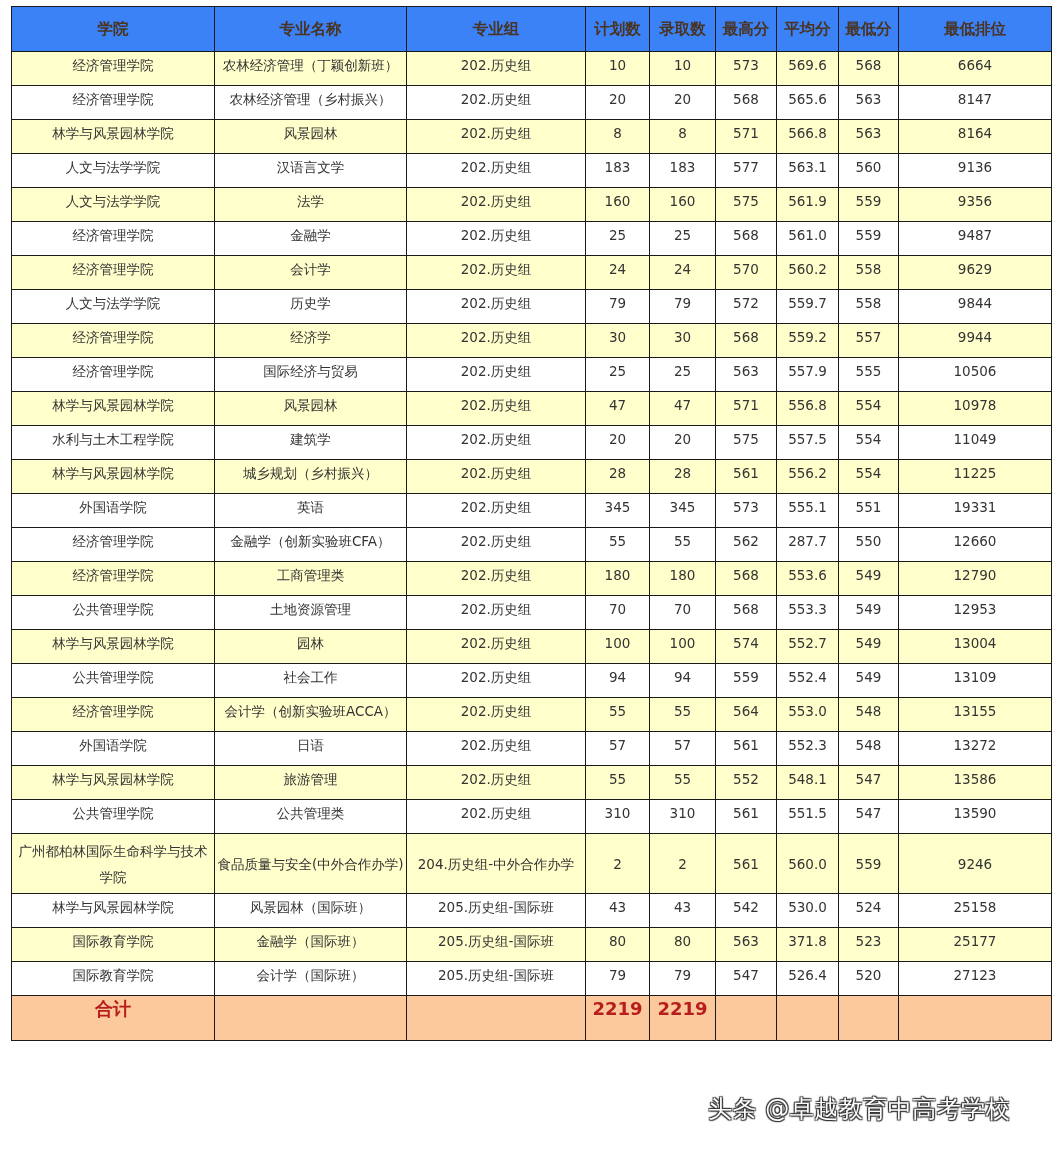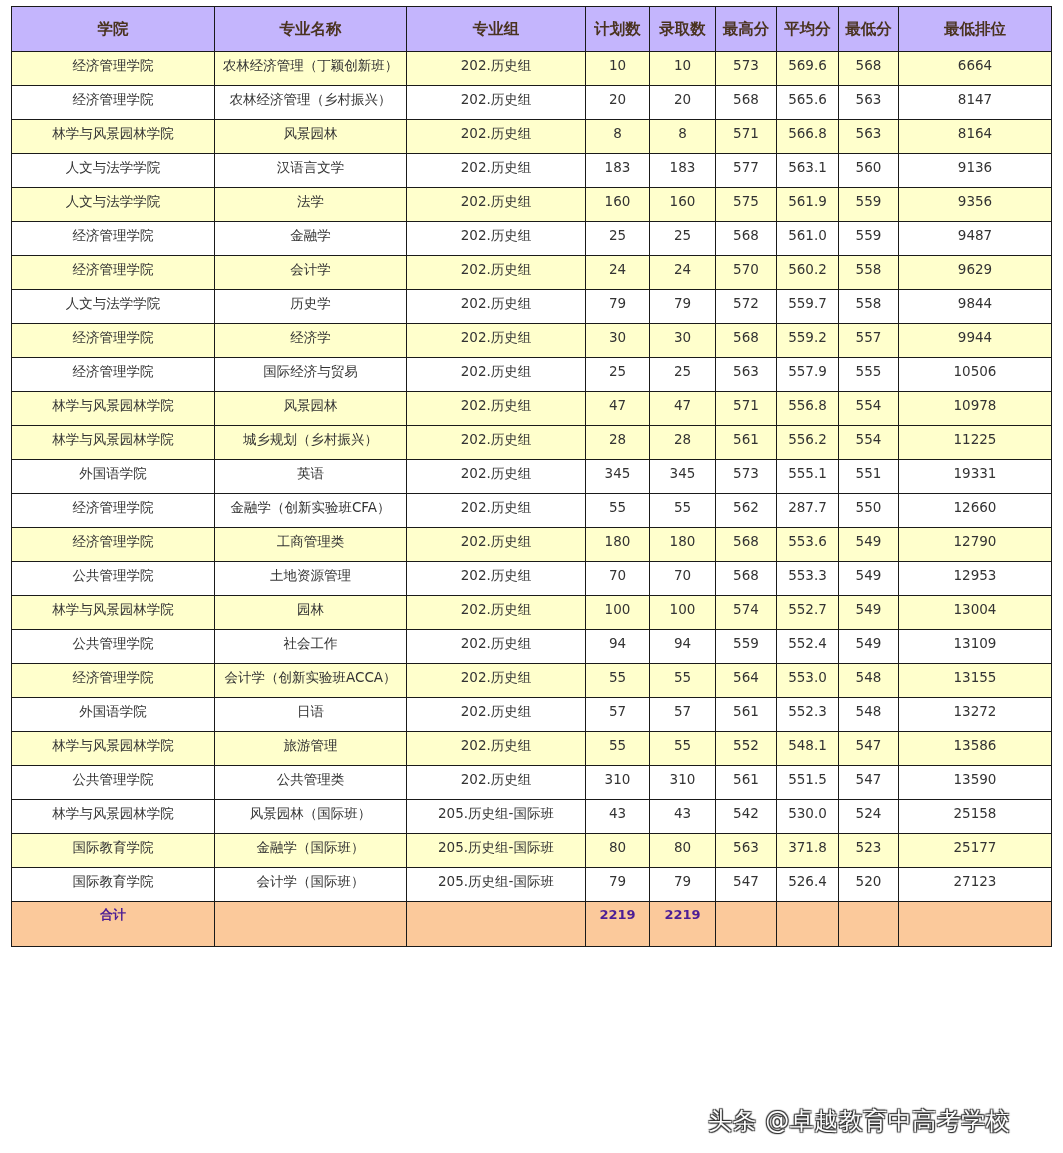--- a/index.html
+++ b/index.html
@@ -13,50 +13,49 @@
   table.admit td, table.admit th {
     border: 1.5px solid #1a1a1a;
     text-align: center;
     font-size: 13.5px;
     line-height: 18px;
     padding: 0 2px;
     overflow: hidden;
     white-space: nowrap;
   }
   table.admit thead th {
-    background: #c4b5fd;
+    background: #3b82f6;
     color: #4a3320;
     font-weight: bold;
     font-size: 15.5px;
     height: 44px;
     vertical-align: middle;
   }
   table.admit tbody td {
     height: 34px;
     vertical-align: top;
     padding-top: 4px;
     box-sizing: border-box;
   }
   table.admit tbody tr.odd td { background: #ffffff; }
   table.admit tbody tr.even td { background: #ffffcc; }
   table.admit tbody tr.tall td {
     height: 60px; vertical-align: middle; padding-top: 0;
     white-space: normal; line-height: 26px;
   }
   table.admit tfoot td {
-    background: #fbc99b; color: #4c1d95; font-weight: bold;
-    height: 40px; vertical-align: top; padding-top: 4px; font-size: 13px;
+    background: #fbc99b; color: #b91c1c; font-weight: bold;
+    height: 40px; vertical-align: top; padding-top: 4px; font-size: 18px;
   }
   .watermark {
     position: absolute; left: 708px; top: 1093px;
     font-size: 24px; color: #ffffff; letter-spacing: 0.5px;
     text-shadow: 1px 1px 1px #333, -1px -1px 1px #333, 1px -1px 1px #333, -1px 1px 1px #333;
     font-family: "DejaVu Sans", sans-serif;
     white-space: nowrap;
-    margin-top: 12px;
   }
 </style>
 </head>
 <body>
 
 <table class="admit">
   <colgroup>
     <col style="width:203px">
       <col style="width:192px">
       <col style="width:179px">
@@ -195,20 +194,31 @@
         <td>林学与风景园林学院</td>
         <td>风景园林</td>
         <td>202.历史组</td>
         <td>47</td>
         <td>47</td>
         <td>571</td>
         <td>556.8</td>
         <td>554</td>
         <td>10978</td>
       </tr>
+      <tr class="odd">
+        <td>水利与土木工程学院</td>
+        <td>建筑学</td>
+        <td>202.历史组</td>
+        <td>20</td>
+        <td>20</td>
+        <td>575</td>
+        <td>557.5</td>
+        <td>554</td>
+        <td>11049</td>
+      </tr>
       <tr class="even">
         <td>林学与风景园林学院</td>
         <td>城乡规划（乡村振兴）</td>
         <td>202.历史组</td>
         <td>28</td>
         <td>28</td>
         <td>561</td>
         <td>556.2</td>
         <td>554</td>
         <td>11225</td>
@@ -315,20 +325,31 @@
       <tr class="odd">
         <td>公共管理学院</td>
         <td>公共管理类</td>
         <td>202.历史组</td>
         <td>310</td>
         <td>310</td>
         <td>561</td>
         <td>551.5</td>
         <td>547</td>
         <td>13590</td>
+      </tr>
+      <tr class="even tall">
+        <td>广州都柏林国际生命科学与技术学院</td>
+        <td>食品质量与安全(中外合作办学)</td>
+        <td>204.历史组-中外合作办学</td>
+        <td>2</td>
+        <td>2</td>
+        <td>561</td>
+        <td>560.0</td>
+        <td>559</td>
+        <td>9246</td>
       </tr>
       <tr class="odd">
         <td>林学与风景园林学院</td>
         <td>风景园林（国际班）</td>
         <td>205.历史组-国际班</td>
         <td>43</td>
         <td>43</td>
         <td>542</td>
         <td>530.0</td>
         <td>524</td>

